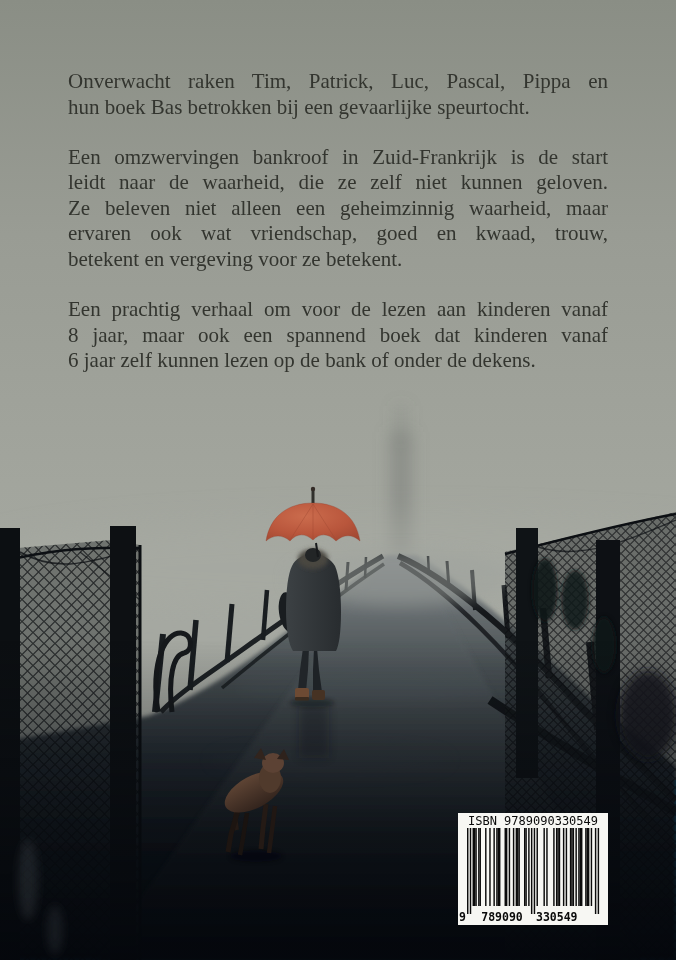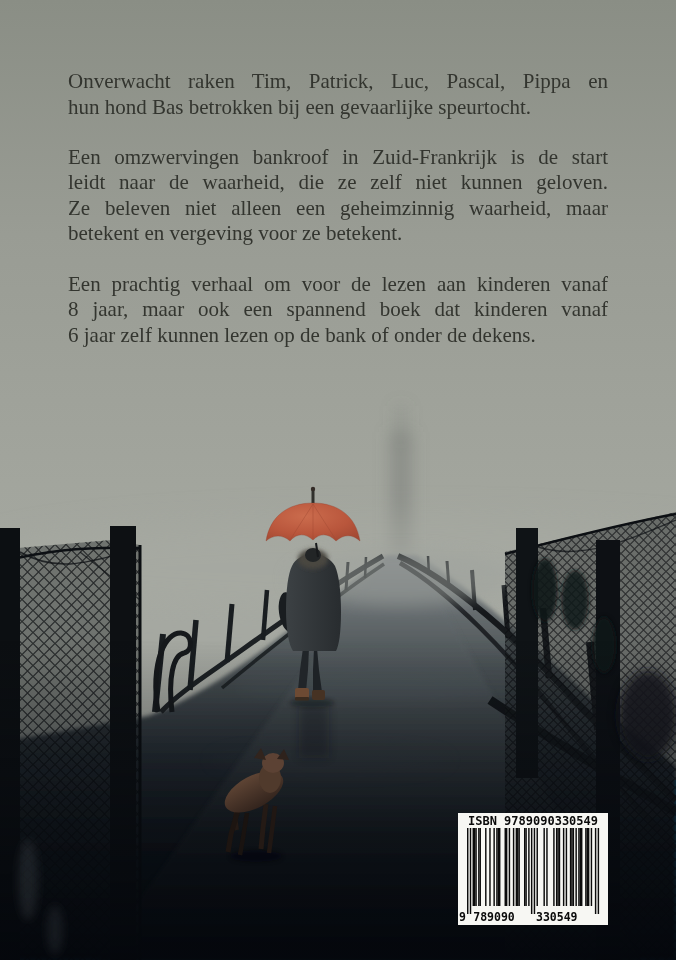--- a/index.html
+++ b/index.html
@@ -9,27 +9,27 @@
   
   .blurb{position:absolute;left:68px;top:69px;width:540px;
          font-size:21px;line-height:25.6px;color:#33352f;}
   .bpara{margin:0 0 24.5px 0;}
   .jline{text-align:justify;text-align-last:justify;white-space:nowrap;}
   .jline.last{text-align-last:left;}
   
   .barcode{position:absolute;left:458px;top:813px;width:150px;height:112px;
            background:#f7f7f3;z-index:5;}
   .bc-label{position:absolute;top:1px;left:0;right:0;text-align:center;
-            font-family:"DejaVu Sans Mono",monospace;font-weight:bold;
+            font-family:"DejaVu Sans Mono",monospace;font-weight:normal;
             font-size:12px;color:#0b0b0b;white-space:nowrap;}
   .bc-bars{position:absolute;left:0;top:0;}
   .bc-digits span{position:absolute;font-family:"DejaVu Sans Mono",monospace;
             font-weight:bold;font-size:11.5px;color:#0b0b0b;}
   .d-first{left:1px;bottom:1px;}
-  .d-g1{left:8px;bottom:1px;width:56px;text-align:center;}
+  .d-g1{left:16px;bottom:1px;width:56px;text-align:center;}
   .d-g2{left:78px;bottom:1px;width:62px;text-align:left;}
 </style>
 </head>
 <body>
 
 <div class="page">
 
   <svg class="photo" width="676" height="960" viewBox="0 0 676 960" xmlns="http://www.w3.org/2000/svg">
     <defs>
       <linearGradient id="skyGrad" x1="0" y1="0" x2="0" y2="1">
@@ -197,26 +197,27 @@
       <ellipse cx="270" cy="778" rx="11" ry="15" fill="#503a2c"></ellipse>
       <ellipse cx="273" cy="763" rx="11" ry="10" fill="#5c4234"></ellipse>
       <path d="M261,748 L266,760 L254,758 Z" fill="#31241d"></path>
       <path d="M284,749 L289,760 L277,759 Z" fill="#2e221c"></path>
     </g>
   </svg>
 
   <div class="blurb" style="color: rgb(51, 53, 47);">
     <div class="bpara">
         <div class="jline">Onverwacht raken Tim, Patrick, Luc, Pascal, Pippa en</div>
-        <div class="jline last">hun hond Bas betrokken bij een gevaarlijke speurtocht.</div>
+        <div class="jline last">hun boek Bas betrokken bij een gevaarlijke speurtocht.</div>
       </div>
     <div class="bpara">
         <div class="jline">Een omzwervingen bankroof in Zuid-Frankrijk is de start</div>
         <div class="jline">leidt naar de waarheid, die ze zelf niet kunnen geloven.</div>
         <div class="jline">Ze beleven niet alleen een geheimzinnig waarheid, maar</div>
+        <div class="jline">ervaren ook wat vriendschap, goed en kwaad, trouw,</div>
         <div class="jline last">betekent en vergeving voor ze betekent.</div>
       </div>
     <div class="bpara">
         <div class="jline">Een prachtig verhaal om voor de lezen aan kinderen vanaf</div>
         <div class="jline">8 jaar, maar ook een spannend boek dat kinderen vanaf</div>
         <div class="jline last">6 jaar zelf kunnen lezen op de bank of onder de dekens.</div>
       </div>
   </div>
 
   <div class="barcode" style="background: rgb(247, 247, 243);">

